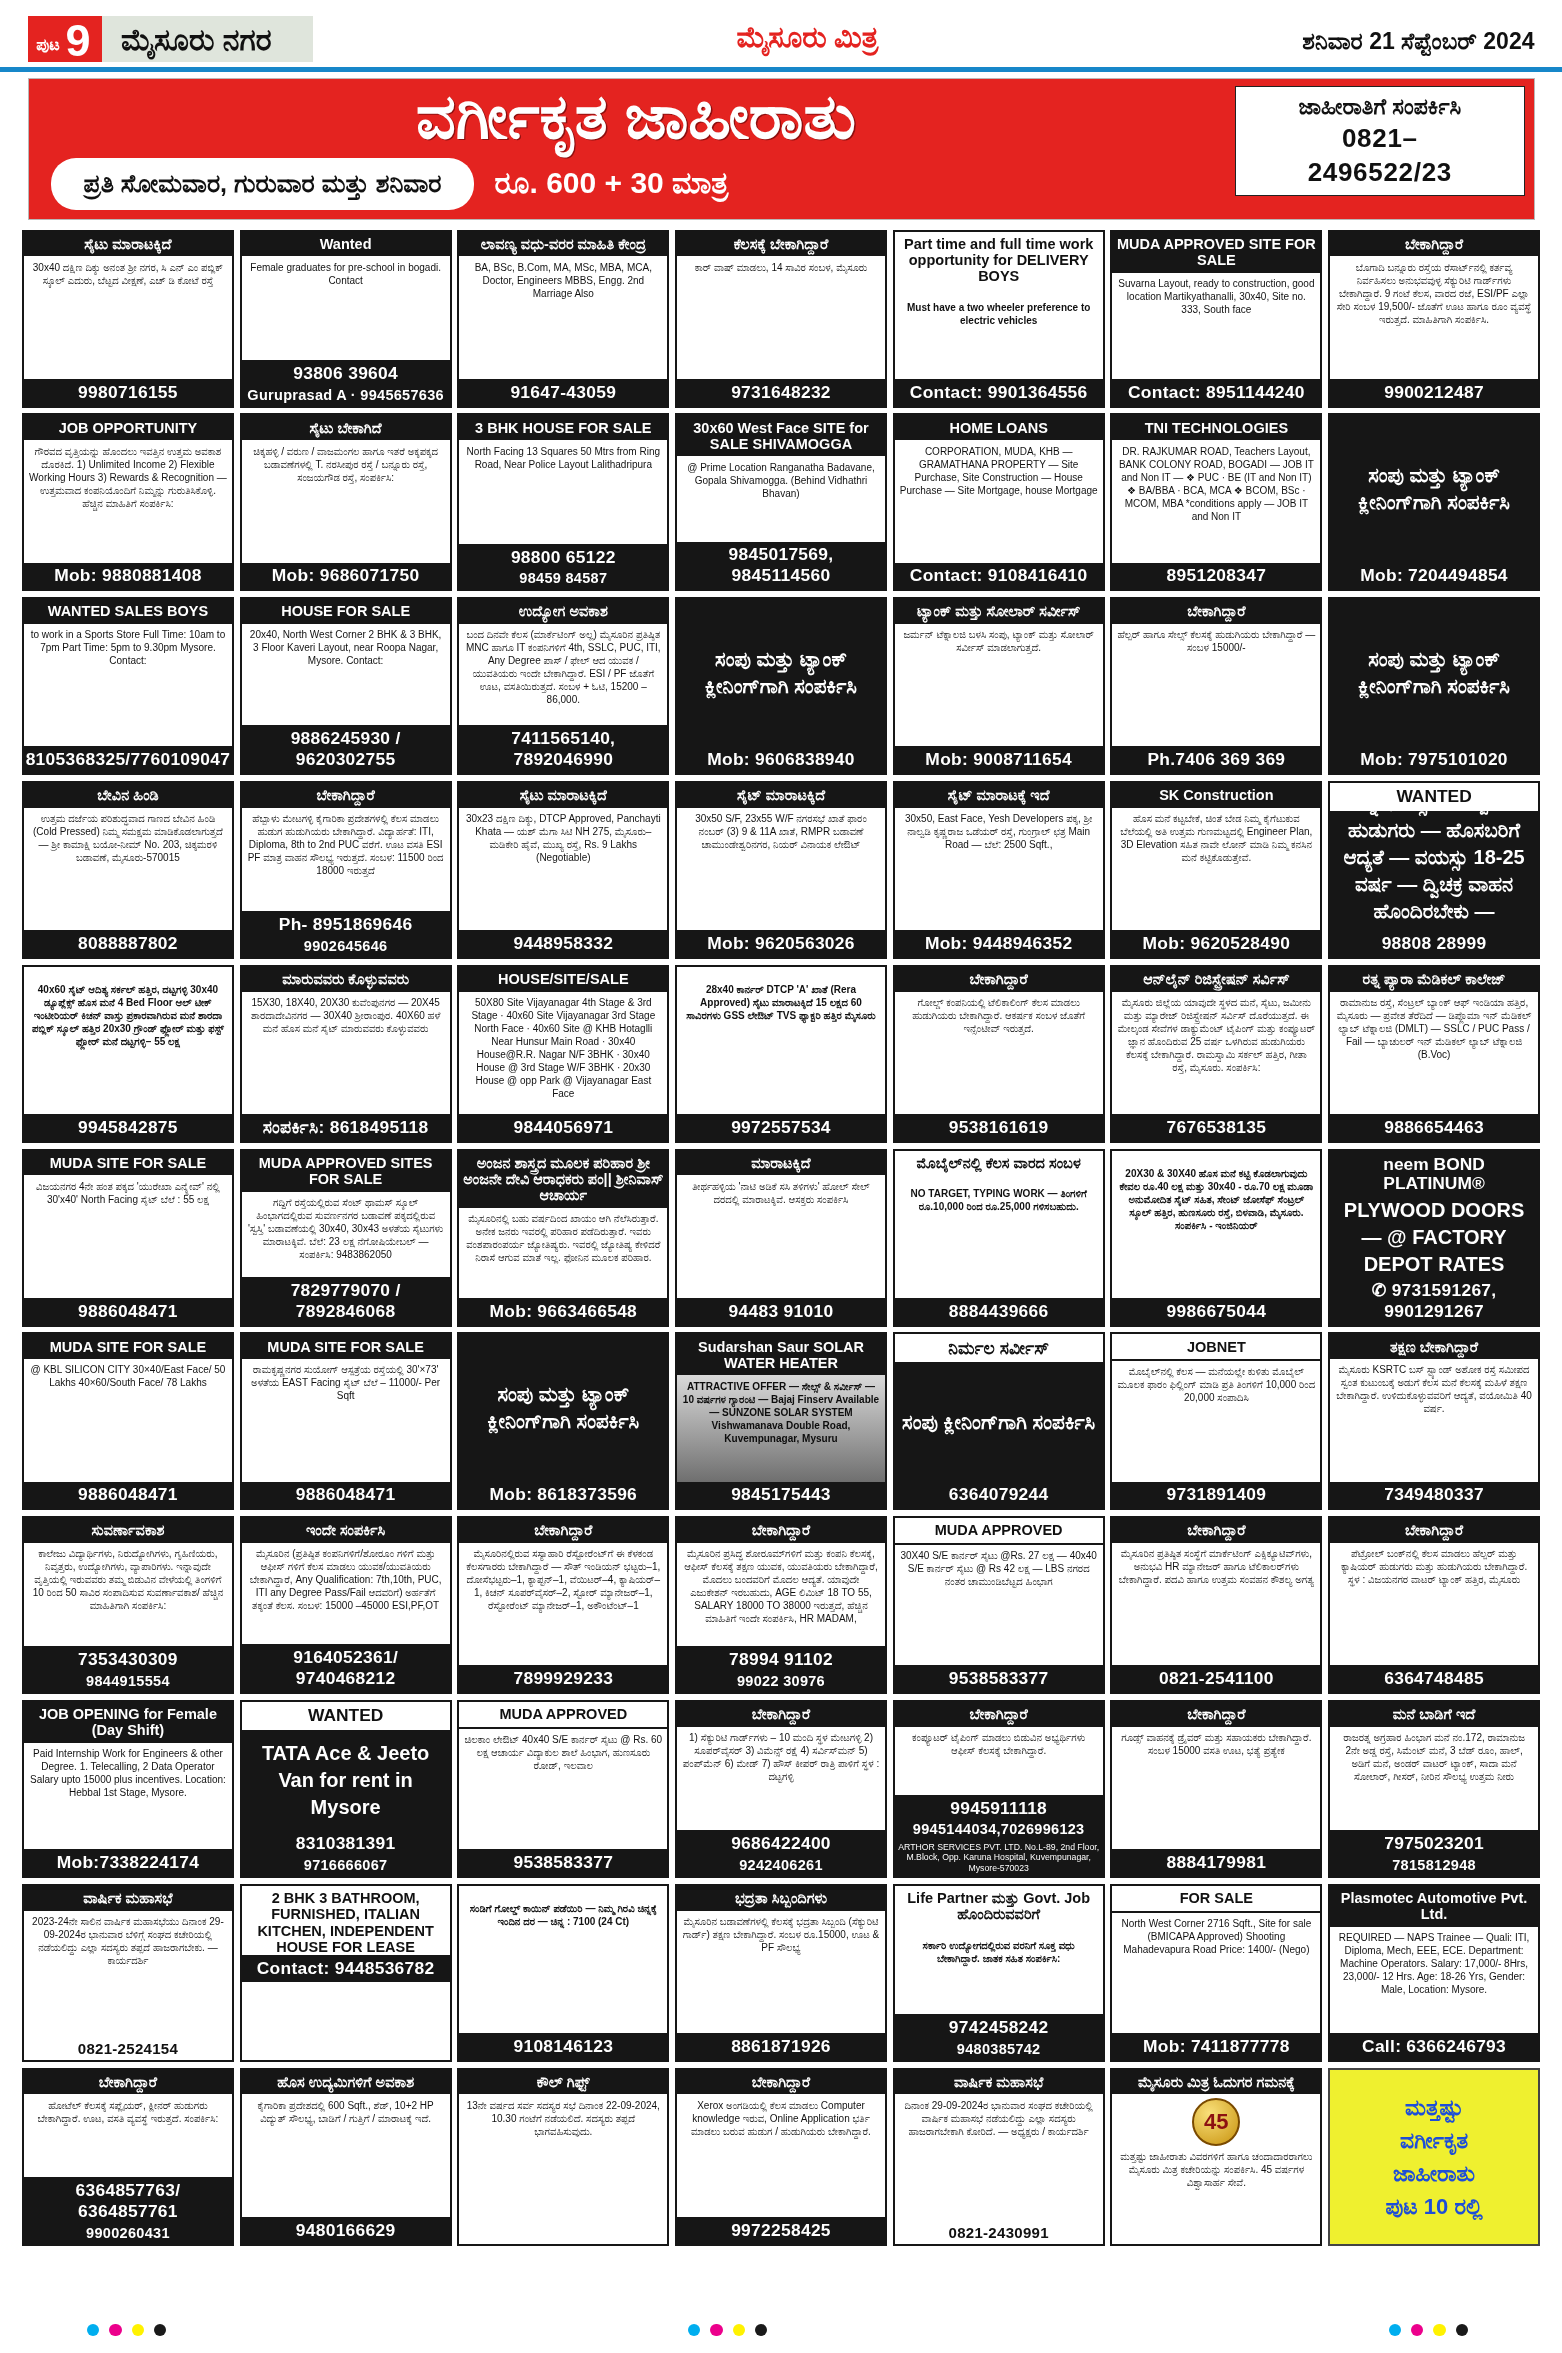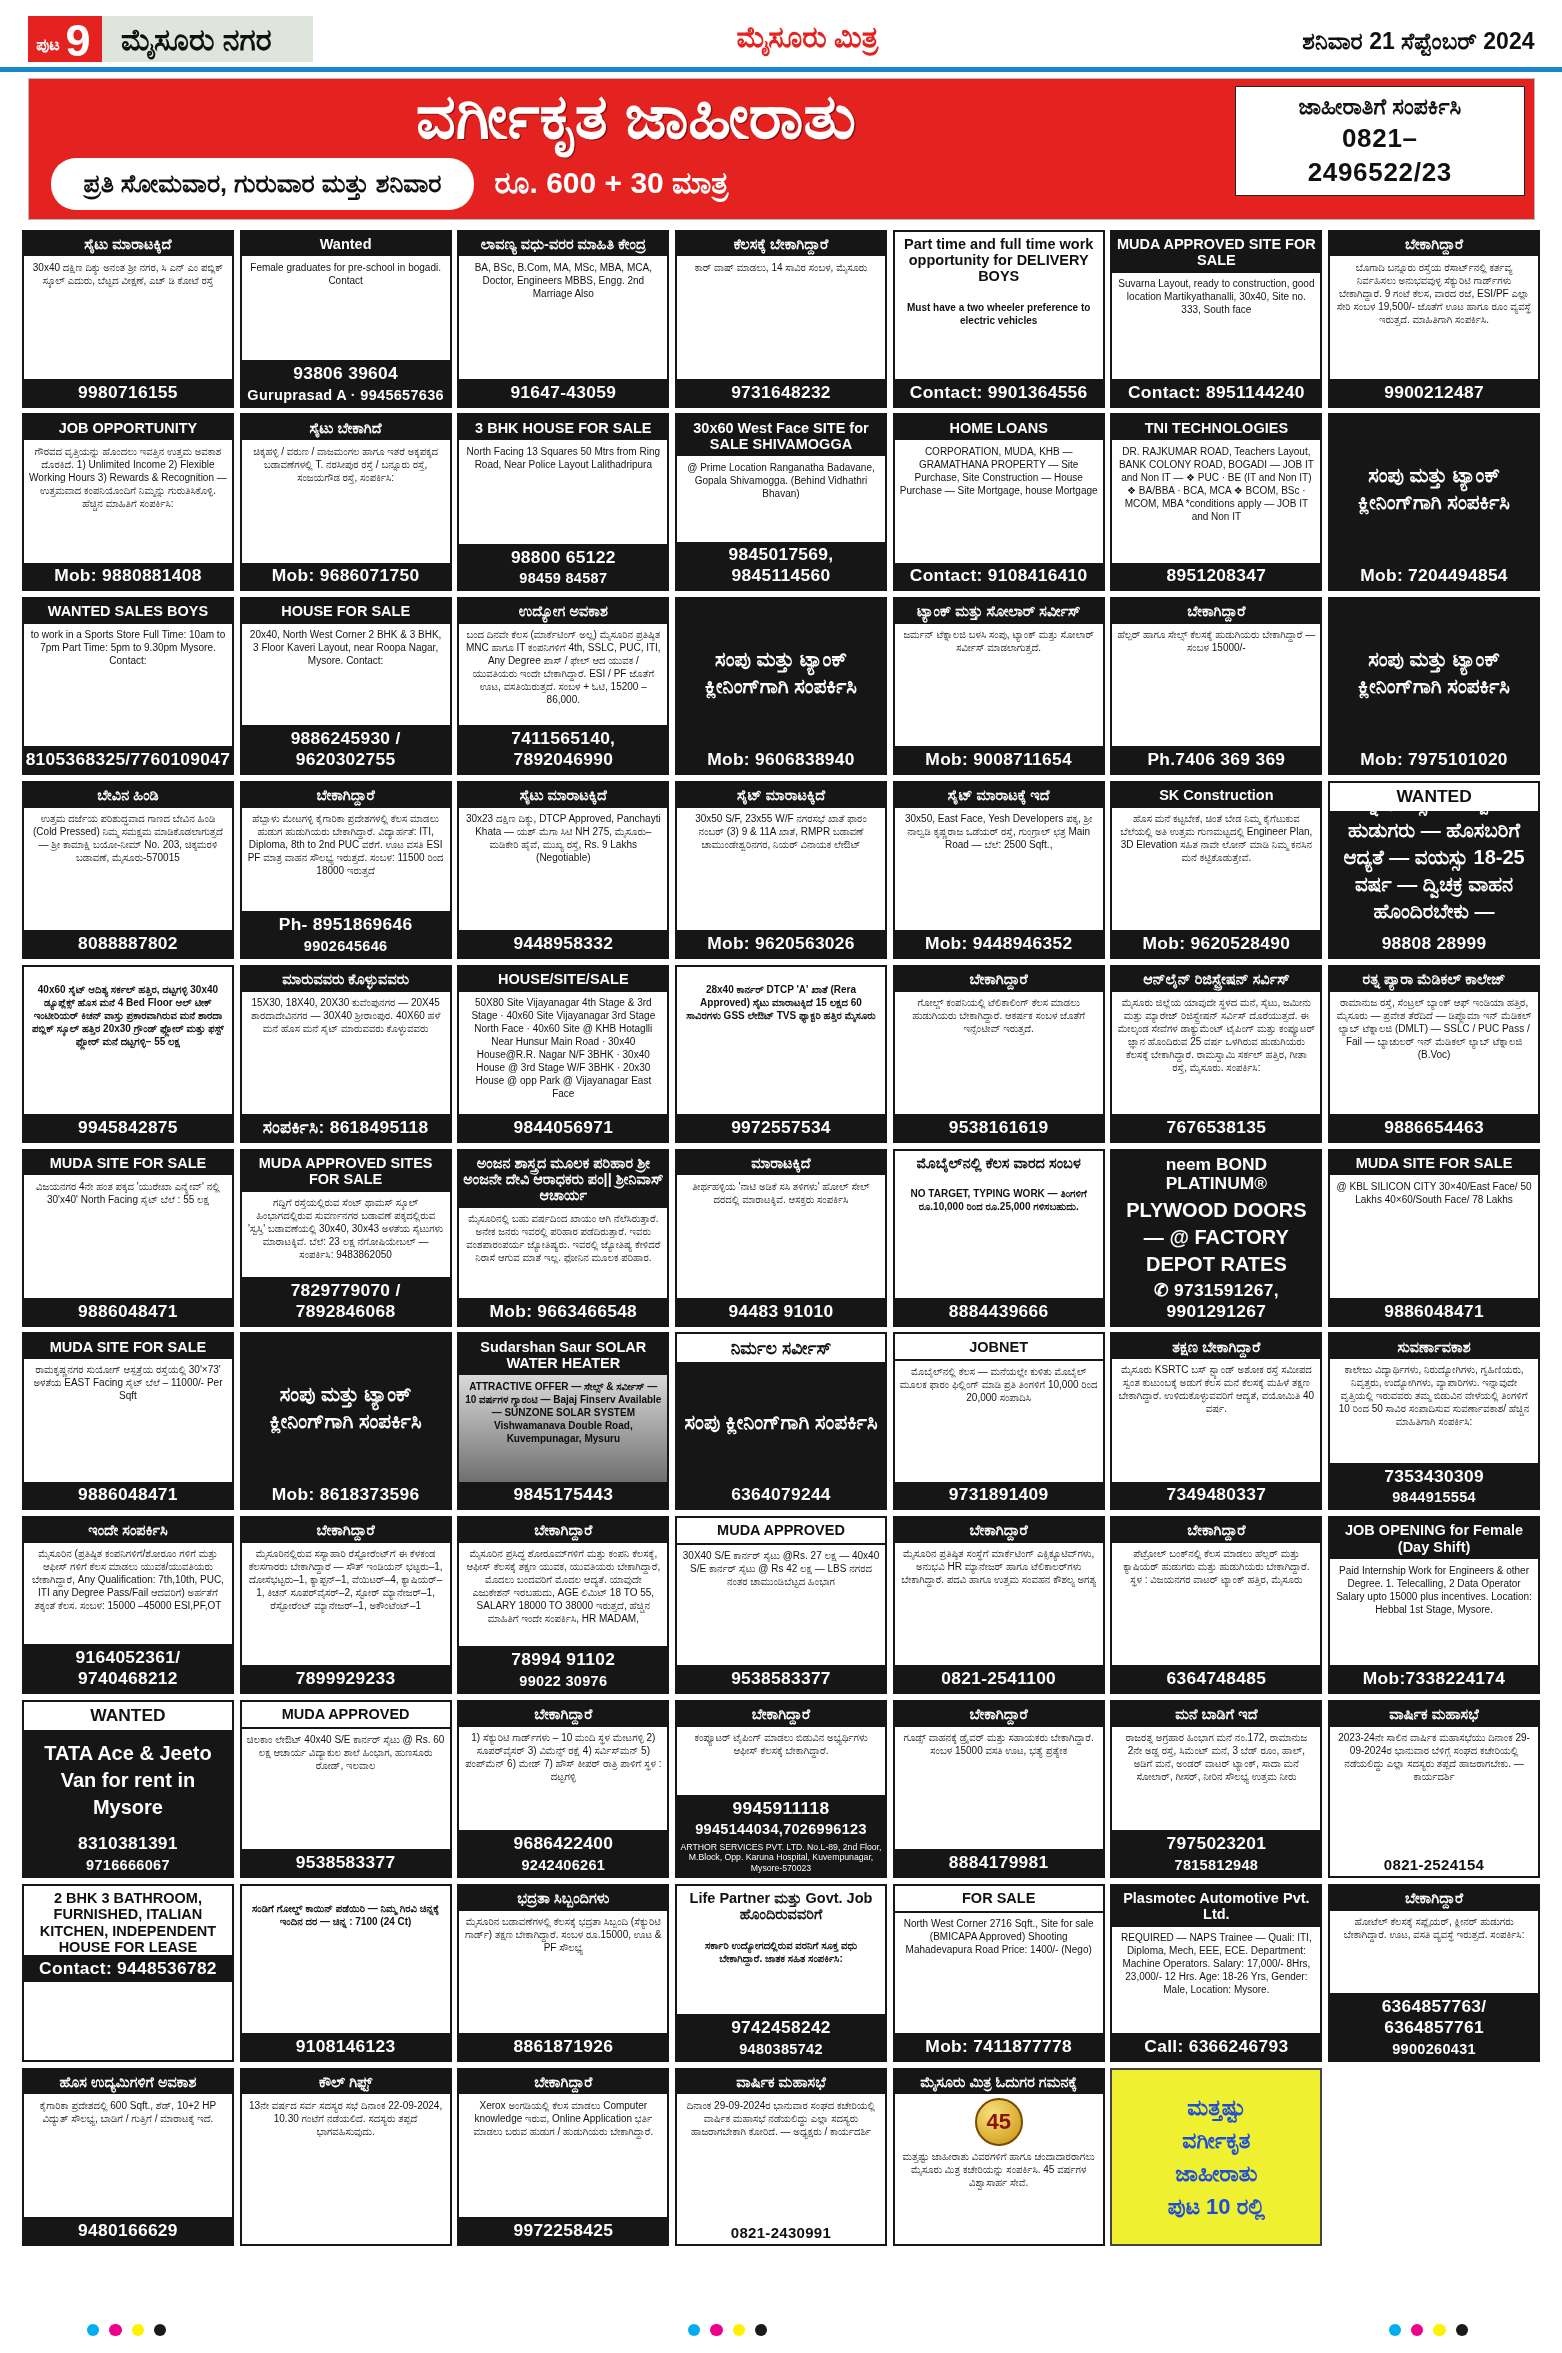--- a/index.html
+++ b/index.html
@@ -276,20 +276,24 @@
     <div class="ad">
       <div class="ad-t">ಮಾರಾಟಕ್ಕಿದೆ</div>
       <div class="ad-b">ತೀರ್ಥಹಳ್ಳಿಯ 'ನಾಟಿ ಅಡಿಕೆ ಸಸಿ ತಳಿಗಳು' ಹೋಲ್ ಸೇಲ್ ದರದಲ್ಲಿ ಮಾರಾಟಕ್ಕಿವೆ. ಆಸಕ್ತರು ಸಂಪರ್ಕಿಸಿ</div>
       <div class="ad-p">94483 91010</div>
     </div>
     <div class="ad lightT">
       <div class="ad-t">ಮೊಬೈಲ್‌ನಲ್ಲಿ ಕೆಲಸ ವಾರದ ಸಂಬಳ</div>
       <div class="ad-b">NO TARGET, TYPING WORK — ತಿಂಗಳಿಗೆ ರೂ.10,000 ರಿಂದ ರೂ.25,000 ಗಳಿಸಬಹುದು.</div>
       <div class="ad-p">8884439666</div>
     </div>
+    <div class="ad lightT">
+      <div class="ad-b">20X30 &amp; 30X40 ಹೊಸ ಮನೆ ಕಟ್ಟಿ ಕೊಡಲಾಗುವುದು ಕೇವಲ ರೂ.40 ಲಕ್ಷ ಮತ್ತು 30x40 - ರೂ.70 ಲಕ್ಷ ಮೂಡಾ ಅನುಮೋದಿತ ಸೈಟ್ ಸಹಿತ, ಸೇಂಟ್ ಜೋಸೆಫ್ ಸೆಂಟ್ರಲ್ ಸ್ಕೂಲ್ ಹತ್ತಿರ, ಹುಣಸೂರು ರಸ್ತೆ, ಬಿಳವಾಡಿ, ಮೈಸೂರು. ಸಂಪರ್ಕಿಸಿ - ಇಂಜಿನಿಯರ್</div>
+      <div class="ad-p">9986675044</div>
+    </div>
     <div class="ad dark">
       <div class="ad-t">neem BOND PLATINUM®</div>
       <div class="ad-b">PLYWOOD DOORS — @ FACTORY DEPOT RATES</div>
       <div class="ad-p">✆ 9731591267, 9901291267</div>
     </div>
     <div class="ad">
       <div class="ad-t">MUDA SITE FOR SALE</div>
       <div class="ad-b">@ KBL SILICON CITY 30×40/East Face/ 50 Lakhs 40×60/South Face/ 78 Lakhs</div>
       <div class="ad-p">9886048471</div>
     </div>

